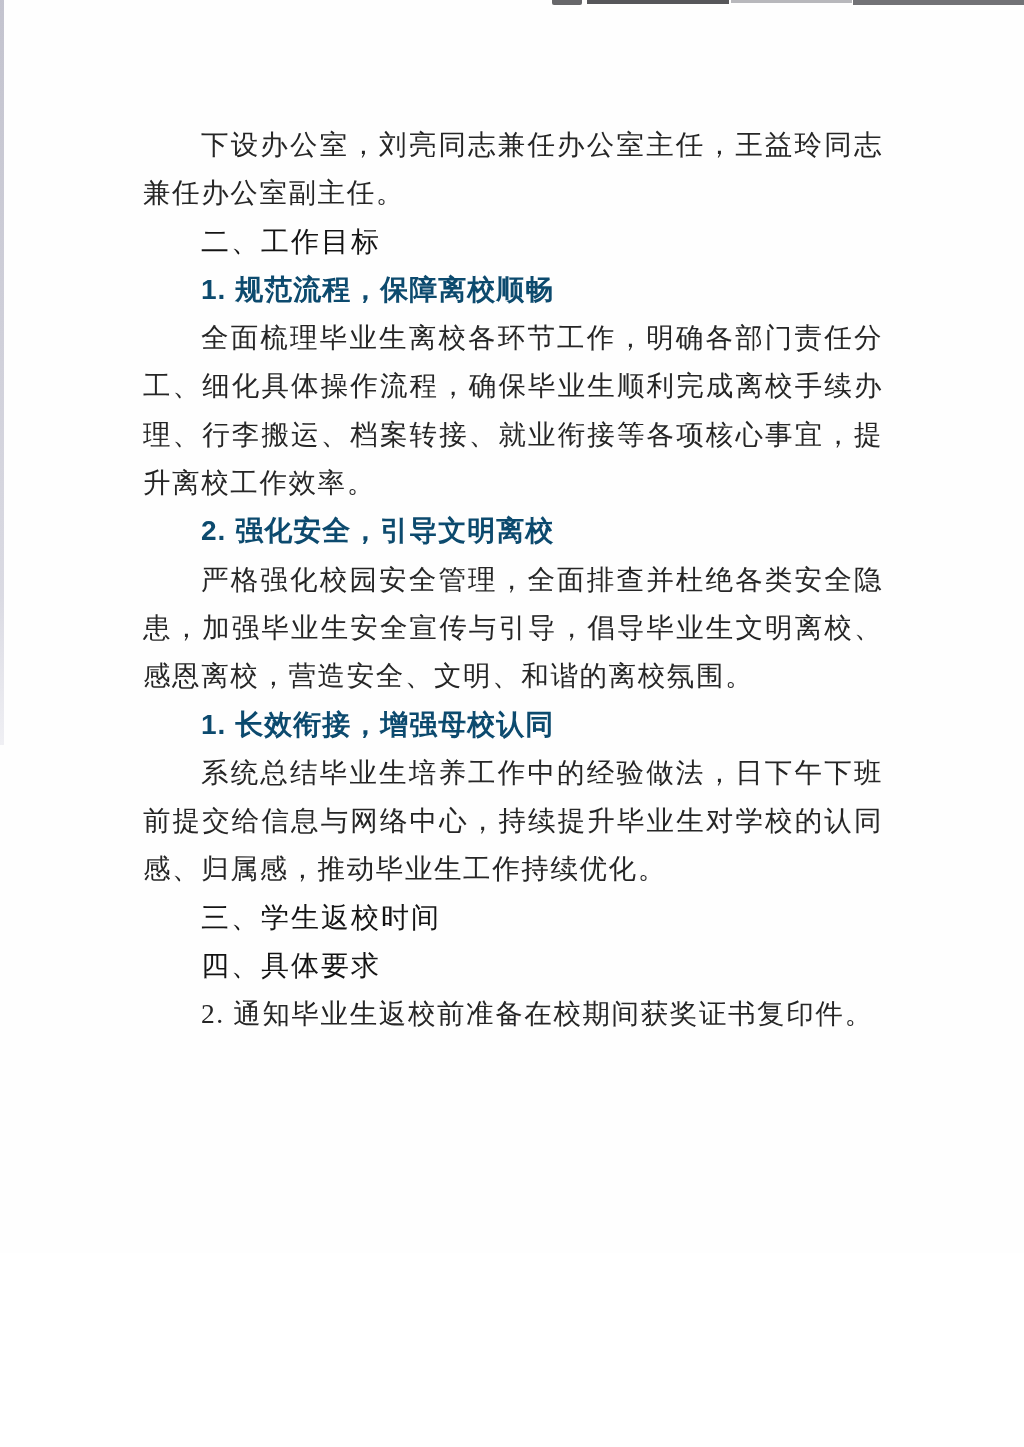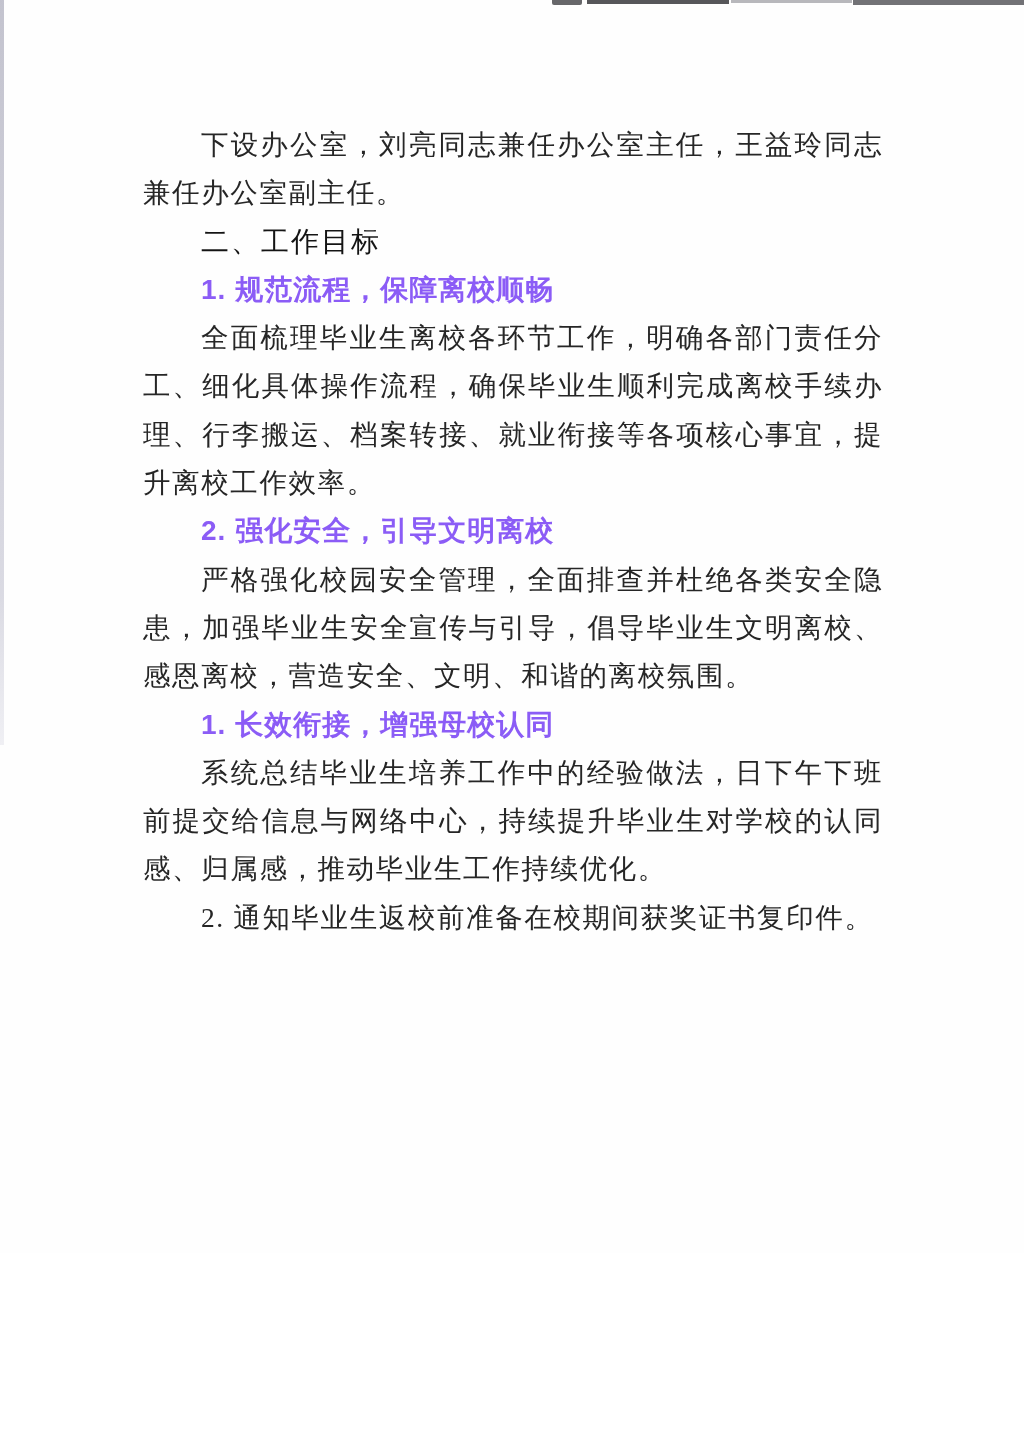--- a/index.html
+++ b/index.html
@@ -43,21 +43,21 @@
     color: #141414;
   }
   .h-sub {
     margin: 0;
     font-family: "Liberation Sans", "DejaVu Sans", sans-serif;
     font-weight: 700;
     font-size: 28px;
     line-height: 48.3px;
     letter-spacing: 1px;
     text-indent: 58px;
-    color: #8b5cf6;
+    color: #0c4a6e;
   }
   .page-number {
     position: absolute;
     left: 167px;
     top: 1333px;
     font-size: 27px;
     letter-spacing: 1px;
     word-spacing: 9px;
     color: #3a3a3a;
     font-family: "Liberation Serif", "DejaVu Serif", serif;
@@ -86,18 +86,20 @@
 
   <div class="content">
     <p class="para">下设办公室，刘亮同志兼任办公室主任，王益玲同志兼任办公室副主任。</p>
     <p class="h-section">二、工作目标</p>
     <p class="h-sub">1. 规范流程，保障离校顺畅</p>
     <p class="para">全面梳理毕业生离校各环节工作，明确各部门责任分工、细化具体操作流程，确保毕业生顺利完成离校手续办理、行李搬运、档案转接、就业衔接等各项核心事宜，提升离校工作效率。</p>
     <p class="h-sub">2. 强化安全，引导文明离校</p>
     <p class="para">严格强化校园安全管理，全面排查并杜绝各类安全隐患，加强毕业生安全宣传与引导，倡导毕业生文明离校、感恩离校，营造安全、文明、和谐的离校氛围。</p>
     <p class="h-sub">1. 长效衔接，增强母校认同</p>
     <p class="para">系统总结毕业生培养工作中的经验做法，日下午下班前提交给信息与网络中心，持续提升毕业生对学校的认同感、归属感，推动毕业生工作持续优化。</p>
+    <p class="h-section">三、学生返校时间</p>
+    <p class="h-section">四、具体要求</p>
     <p class="para">2. 通知毕业生返校前准备在校期间获奖证书复印件。</p>
   </div>
 
   <div class="page-number">- 2 -</div>
 
 </div>
 
 </body></html>

